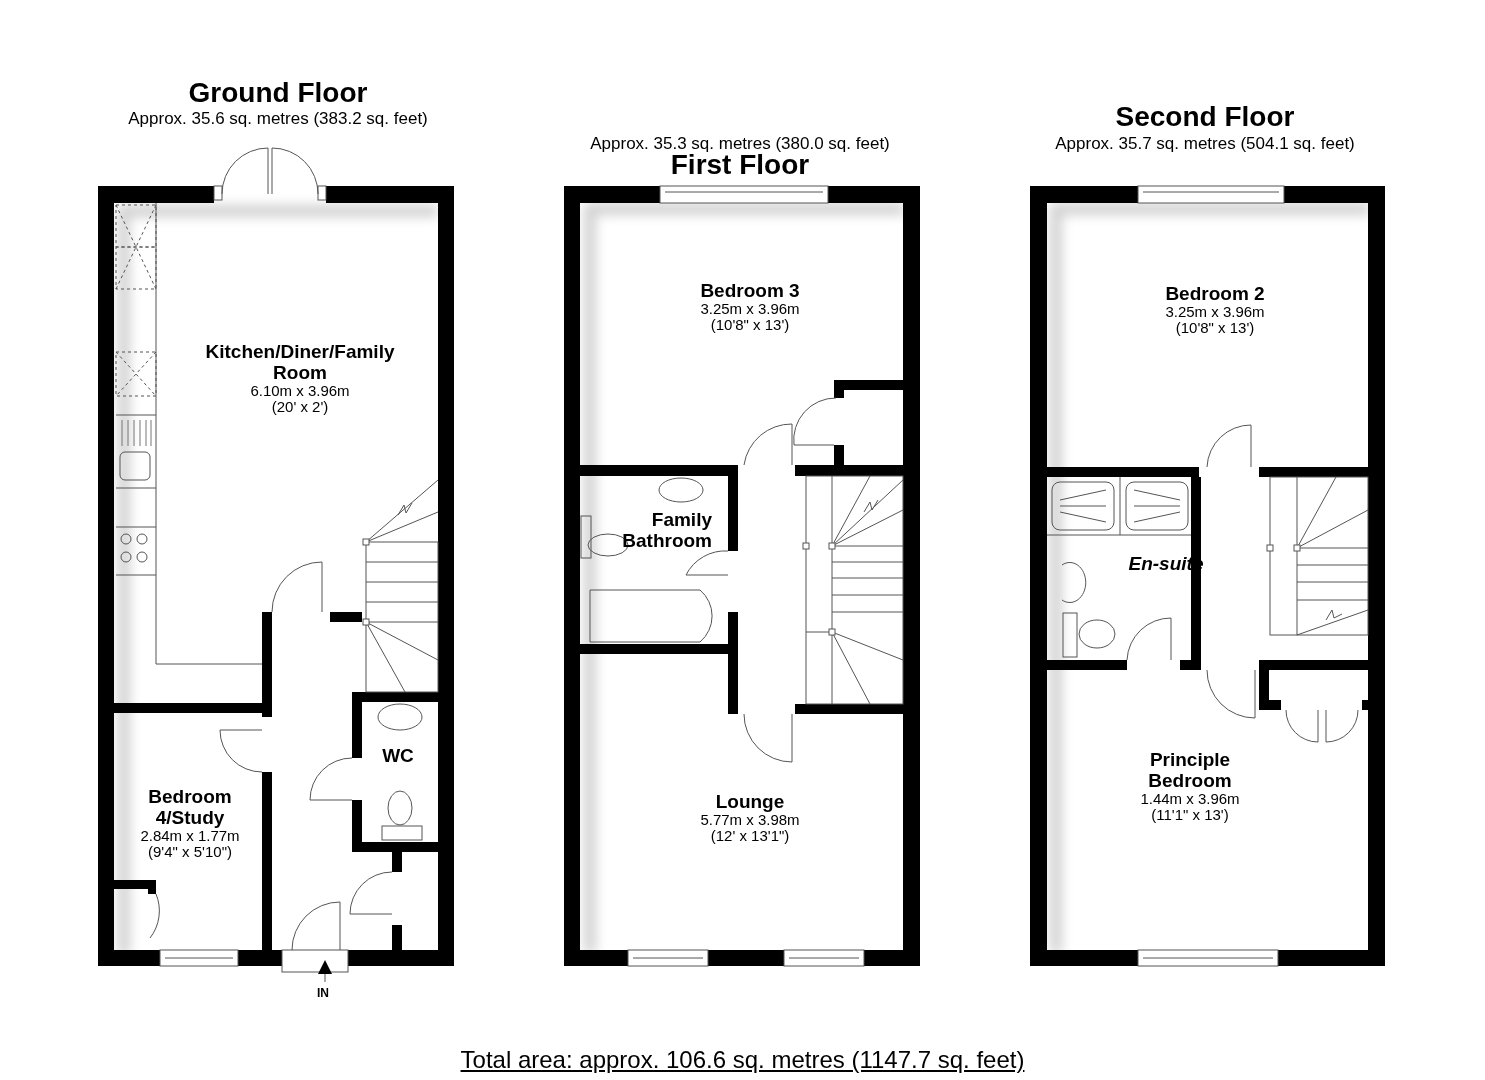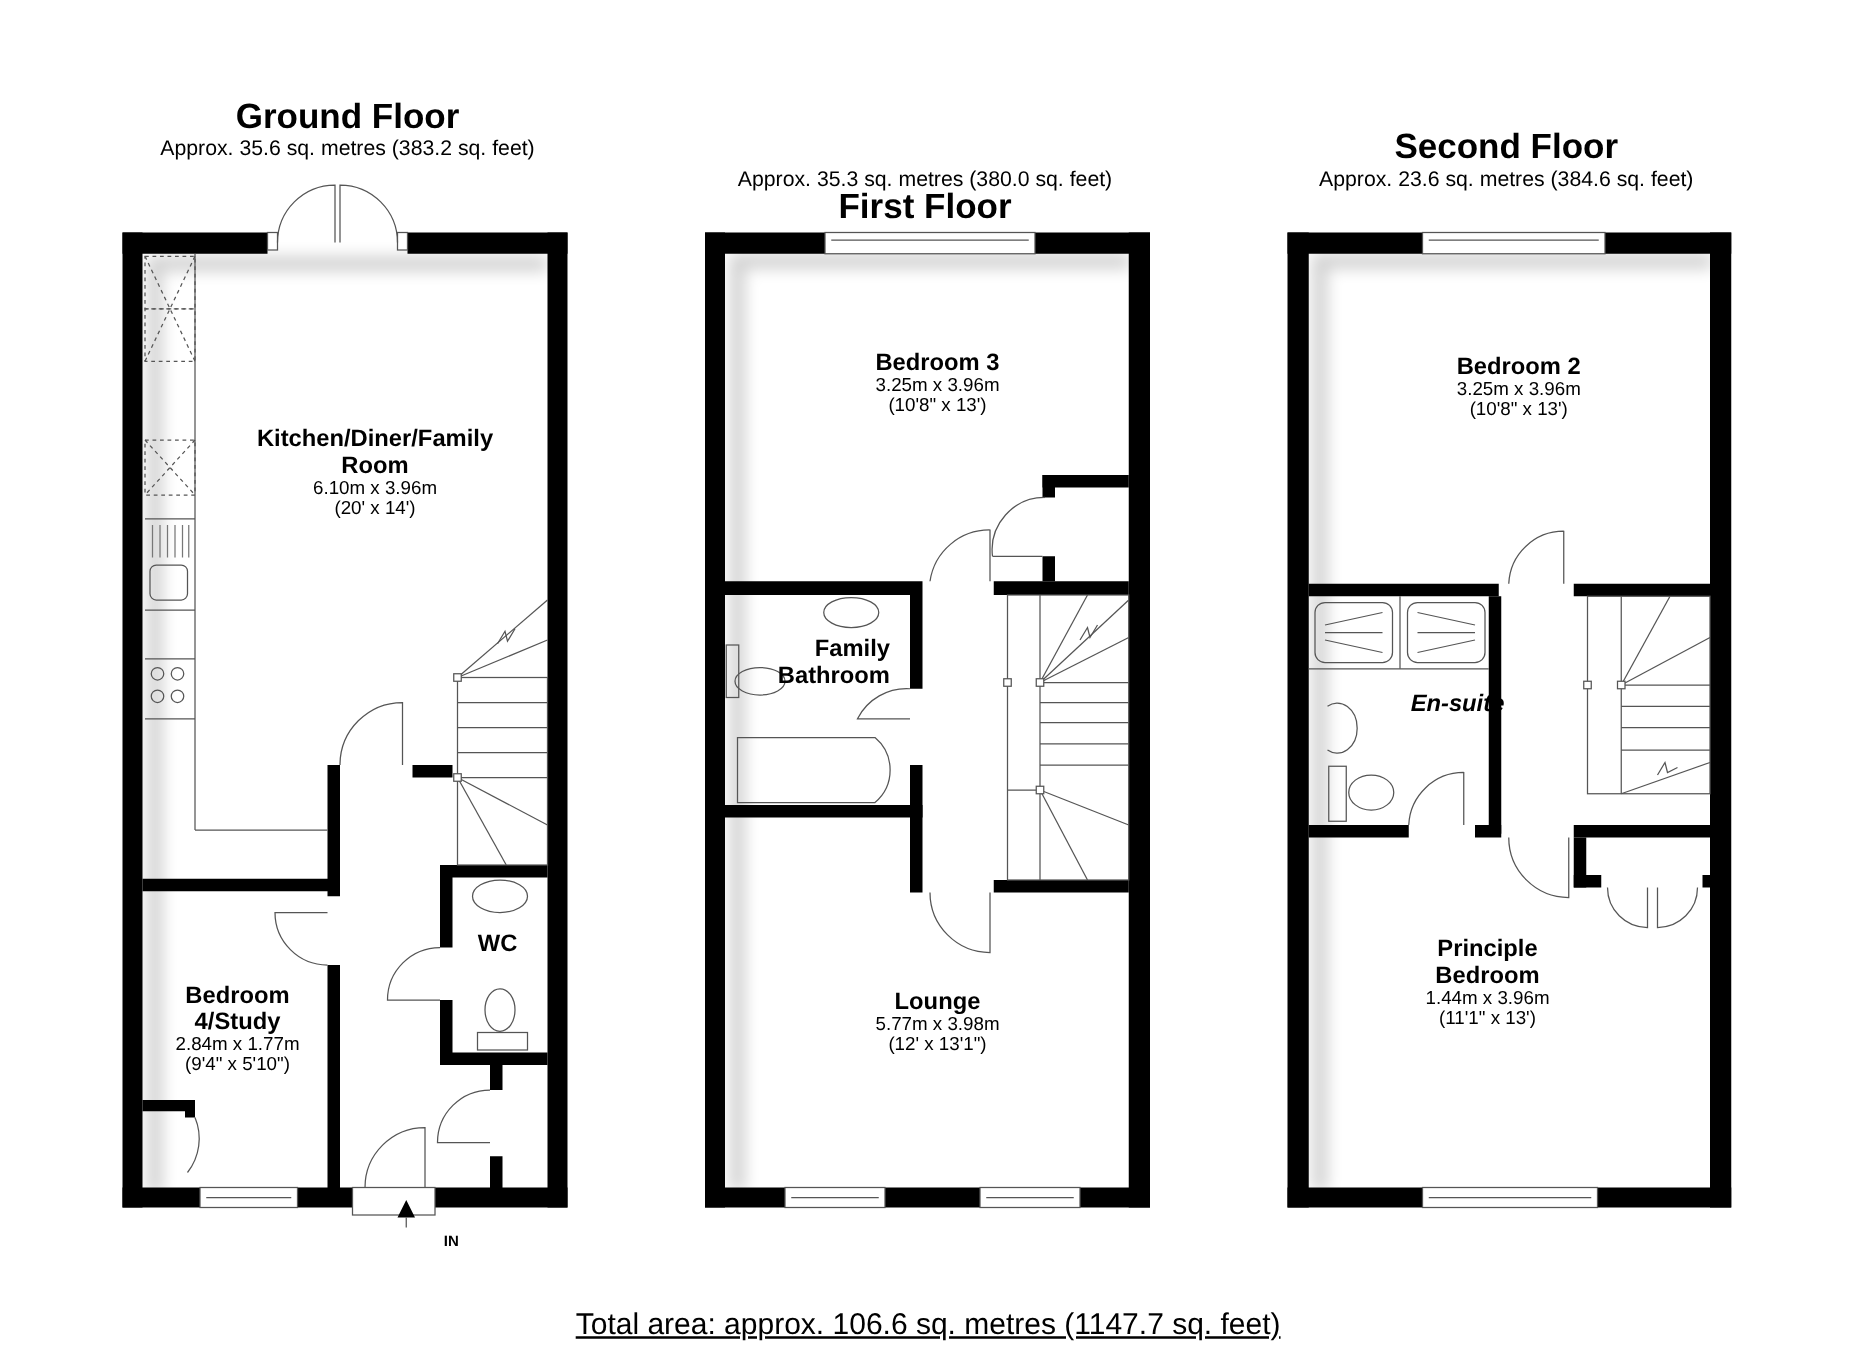--- a/index.html
+++ b/index.html
@@ -16,21 +16,21 @@
 </head>
 <body>
 
 <div class="floor-title" style="left:98px;width:360px;top:78px;">Ground Floor</div>
 <div class="floor-area" style="left:78px;width:400px;top:109px;">Approx. 35.6 sq. metres (383.2 sq. feet)</div>
 
 <div class="floor-title" style="left:560px;width:360px;top:102px;margin-top:48px;">First Floor</div>
 <div class="floor-area" style="left:540px;width:400px;top:134px;">Approx. 35.3 sq. metres (380.0 sq. feet)</div>
 
 <div class="floor-title" style="left:1025px;width:360px;top:102px;">Second Floor</div>
-<div class="floor-area" style="left:1005px;width:400px;top:134px;">Approx. 23.6 sq. metres (384.6 sq. feet)</div>
+<div class="floor-area" style="left:1005px;width:400px;top:134px;">Approx. 35.7 sq. metres (504.1 sq. feet)</div>
 
 <svg class="plan" width="1485" height="1080" viewBox="0 0 1485 1080">
   <defs>
     <filter id="sh" x="-10%" y="-10%" width="130%" height="130%">
       <feGaussianBlur stdDeviation="6"></feGaussianBlur>
     </filter>
   </defs>
 
   <g fill="none" stroke="#555" stroke-width="1">
 
@@ -267,35 +267,35 @@
     <path d="M1326,620 l6,-10 l2,8 l8,-4"></path>
     <rect x="1267" y="545" width="6" height="6" fill="#fff"></rect>
     <rect x="1294" y="545" width="6" height="6" fill="#fff"></rect>
   </g>
 </svg>
 
 <div class="room-label" style="left:180px;width:240px;top:341px;">
   <span class="room-name">Kitchen/Diner/Family</span>
   <span class="room-name">Room</span>
   <span class="room-dim">6.10m x 3.96m</span>
-  <span class="room-dim">(20' x 14')</span>
+  <span class="room-dim">(20' x 2')</span>
 </div>
 
 <div class="room-label" style="left:120px;width:140px;top:786px;">
   <span class="room-name">Bedroom</span>
   <span class="room-name">4/Study</span>
   <span class="room-dim">2.84m x 1.77m</span>
   <span class="room-dim">(9'4" x 5'10")</span>
 </div>
 
 <div class="room-label" style="left:370px;width:56px;top:745px;">
   <span class="room-name">WC</span>
 </div>
 
-<div class="in-label" style="left:317px;top:986px;margin-left:38px;">IN</div>
+<div class="in-label" style="left:317px;top:986px;">IN</div>
 
 <div class="room-label" style="left:660px;width:180px;top:280px;">
   <span class="room-name">Bedroom 3</span>
   <span class="room-dim">3.25m x 3.96m</span>
   <span class="room-dim">(10'8" x 13')</span>
 </div>
 
 <div class="room-label" style="left:592px;width:120px;top:509px;text-align:right;">
   <span class="room-name">Family</span>
   <span class="room-name">Bathroom</span>

